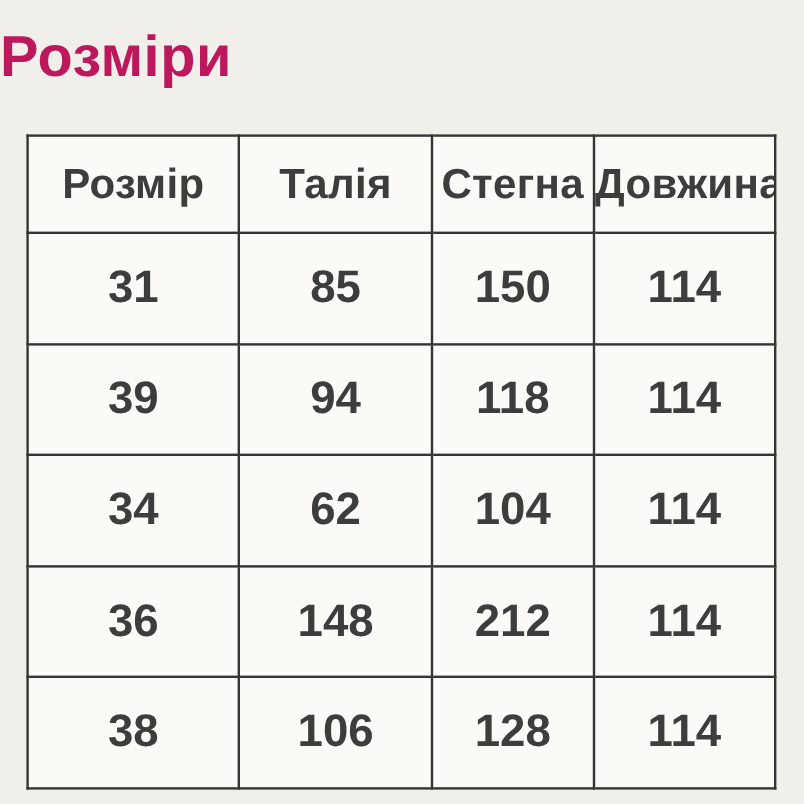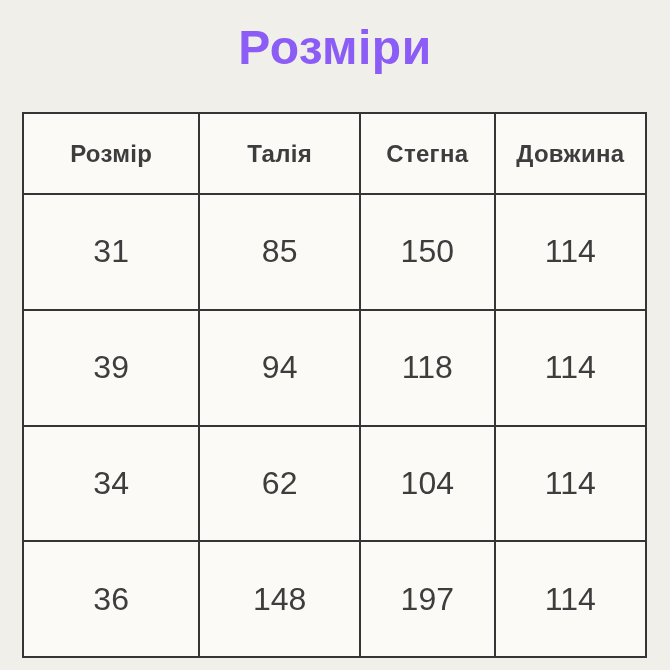--- a/index.html
+++ b/index.html
@@ -16,25 +16,24 @@
     position: relative;
     width: 670px;
     height: 670px;
   }
   .title {
     position: absolute;
     top: 20px;
     left: 0;
     width: 670px;
     margin: 0;
-    text-align: center;
     font-size: 48px;
     font-weight: 700;
     letter-spacing: 0.5px;
-    color: #8b5cf6;
+    color: #be185d;
   }
   .size-table {
     position: absolute;
     left: 22px;
     top: 112px;
     width: 625px;
     height: 546px;
     border-collapse: collapse;
     table-layout: fixed;
     background: #fbfaf6;
@@ -44,27 +43,27 @@
     border: 2px solid #353535;
     text-align: center;
     vertical-align: middle;
     padding: 0;
     color: #3d3d3d;
     overflow: hidden;
     white-space: nowrap;
   }
   .size-table th {
     height: 81px;
-    font-size: 24px;
+    font-size: 35px;
     font-weight: 600;
     letter-spacing: 0.3px;
   }
   .size-table td {
-    font-size: 32px;
-    font-weight: 400;
+    font-size: 38px;
+    font-weight: 700;
   }
   .col-size    { width: 28.3%; }
   .col-waist   { width: 25.8%; }
   .col-hips    { width: 21.6%; }
   .col-length  { width: 24.3%; }
 </style>
 </head>
 <body>
 
 <div class="page">
@@ -101,19 +100,25 @@
       </tr>
       <tr>
         <td>34</td>
         <td>62</td>
         <td>104</td>
         <td>114</td>
       </tr>
       <tr>
         <td>36</td>
         <td>148</td>
-        <td>197</td>
+        <td>212</td>
+        <td>114</td>
+      </tr>
+      <tr>
+        <td>38</td>
+        <td>106</td>
+        <td>128</td>
         <td>114</td>
       </tr>
     </tbody>
   </table>
 
 </div>
 
 </body></html>

